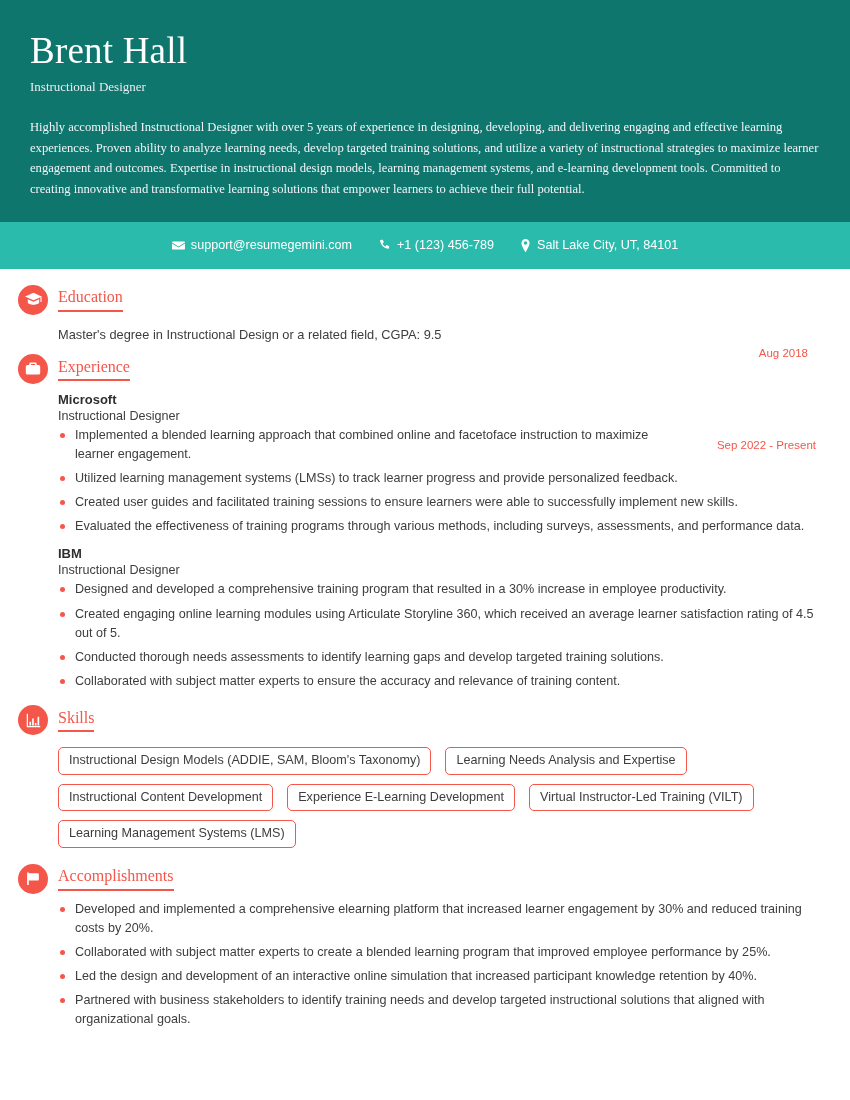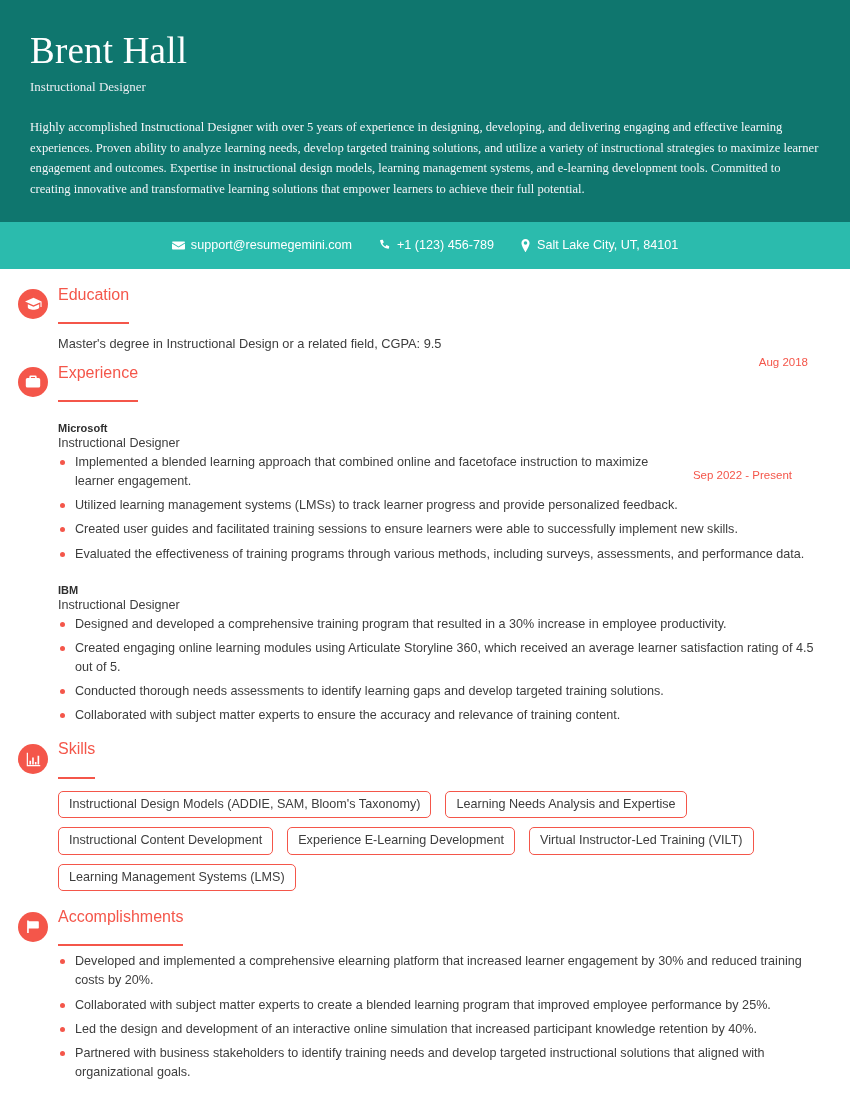--- a/index.html
+++ b/index.html
@@ -81,23 +81,24 @@
     display: flex;
     align-items: center;
     justify-content: center;
     flex: 0 0 30px;
   }
   .sec-icon svg { display: block; fill: #ffffff; }
   .sec-title {
     font-size: 16px;
     color: #f4564a;
     font-weight: 400;
-    padding-bottom: 18px;
+    padding-bottom: 3px;
     border-bottom: 2px solid #f4564a;
     line-height: 1.2;
+    font-family: Liberation Serif, serif;
   }
 
   .sec-body { padding-left: 40px; position: relative; }
 
   .edu-line {
     font-size: 12.8px;
     color: #3d3d3d;
     line-height: 1.5;
     padding-top: 4px;
   }
@@ -105,31 +106,31 @@
     position: absolute;
     right: 0;
     font-size: 11.5px;
     color: #f4564a;
     white-space: nowrap;
   }
   .edu-date { top: 26px; right: 12px; }
 
   .job { position: relative; margin-bottom: 2px; }
   .job-company {
-    font-size: 11px;
+    font-size: 13px;
     font-weight: bold;
     color: #2f2f2f;
-    margin: 20px 0 2px 0;
+    margin: 8px 0 2px 0;
   }
   .job-role {
     font-size: 12.6px;
     color: #3d3d3d;
     margin: 0 0 3px 0;
   }
-  .job-date { top: 47px; right: 28px; }
+  .job-date { top: 47px; right: 4px; }
 
   ul.bullets {
     list-style: none;
     margin: 0;
     padding: 0;
   }
   ul.bullets li {
     position: relative;
     padding-left: 17px;
     font-size: 12.6px;

